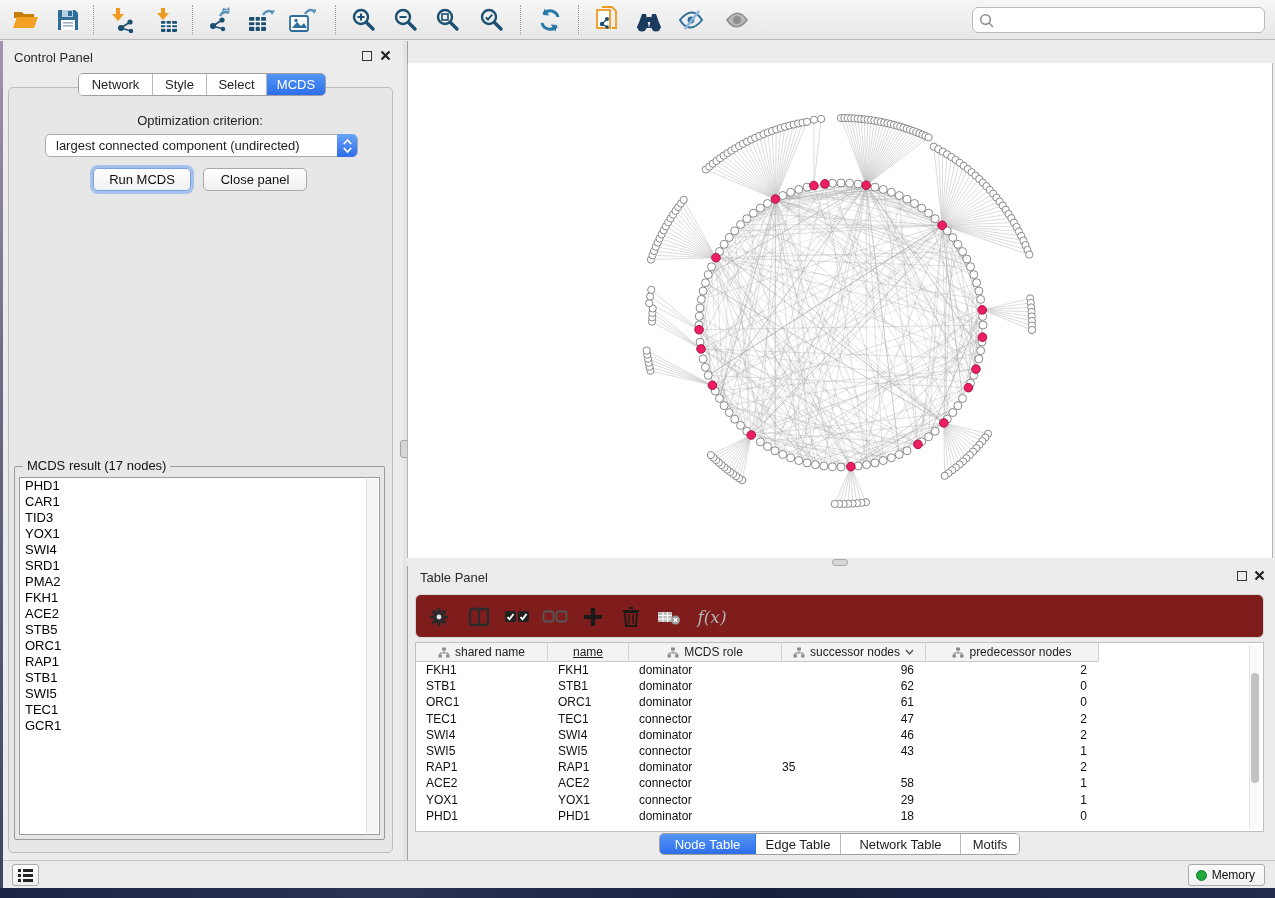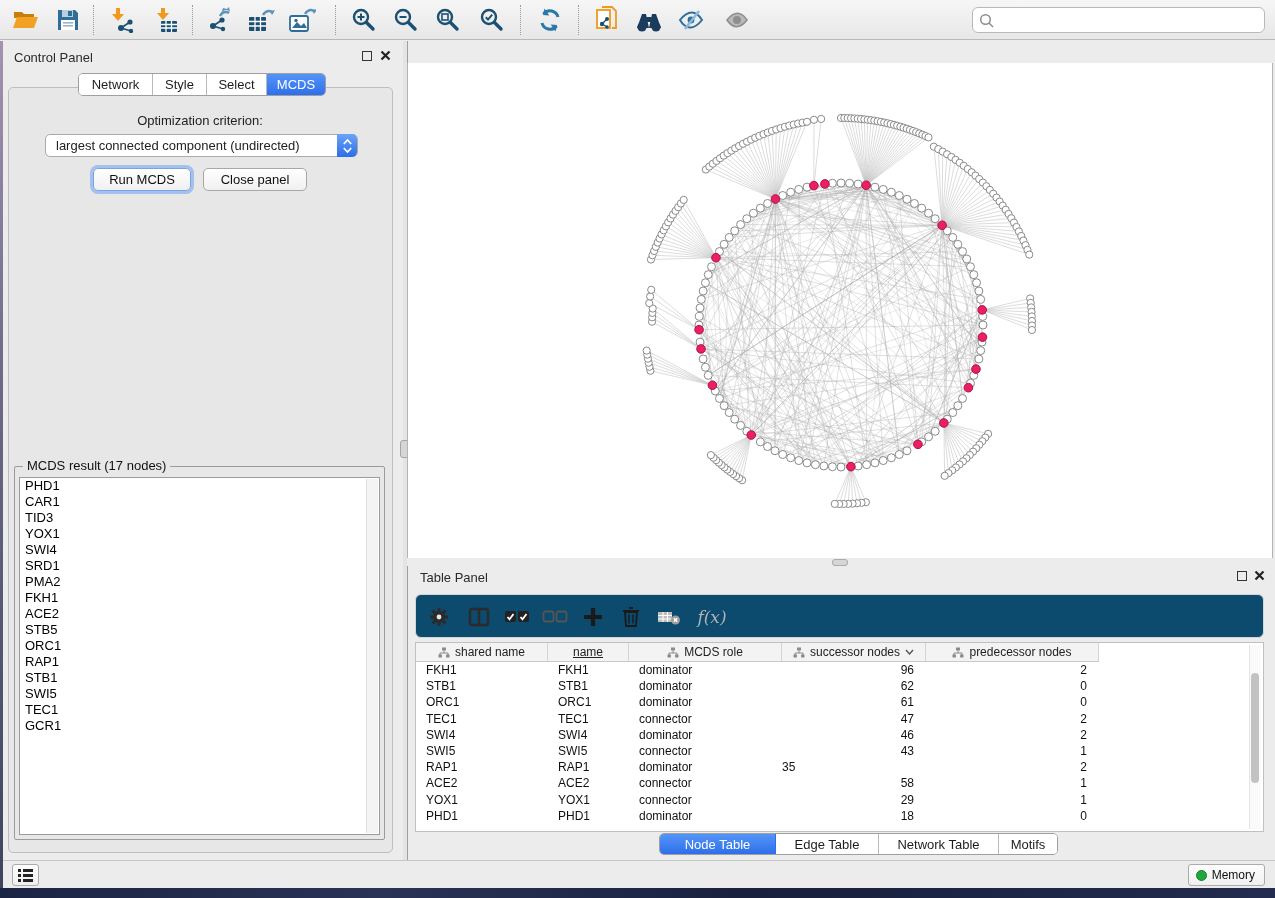--- a/index.html
+++ b/index.html
@@ -57,21 +57,21 @@
   #net-title{position:absolute;left:0;top:3px;width:100%;text-align:center;font-size:13px;color:#333;}
   .tl{position:absolute;top:5px;width:12px;height:12px;border-radius:50%;box-sizing:border-box;}
   #net-canvas{position:absolute;left:407px;top:63px;width:866px;height:495px;background:#fff;
     border-left:1px solid #b4b4b4;border-right:1px solid #b4b4b4;box-sizing:border-box;}
   
   #v-split{position:absolute;left:403px;top:41px;width:4px;height:819px;background:#e4e4e4;border-right:1px solid #9f9f9f;}
   #v-knob{position:absolute;left:400px;top:440px;width:9px;height:16px;background:#d6d6d6;border:1px solid #a5a5a5;border-radius:3px;}
   #h-split{position:absolute;left:407px;top:558px;width:866px;height:8px;background:#ececec;}
   #h-knob{position:absolute;left:832px;top:559px;width:16px;height:7px;background:#d6d6d6;border:1px solid #ababab;border-radius:3px;box-sizing:border-box;}
   
-  #tp-toolbar{position:absolute;left:415px;top:594px;width:849px;height:44px;background:#0c4a6e;
+  #tp-toolbar{position:absolute;left:415px;top:594px;width:849px;height:44px;background:#7f1d1d;
     border:1px solid #d6d6d6;border-radius:6px;box-sizing:border-box;}
   .tp-icon{position:absolute;top:7px;width:30px;height:30px;display:flex;align-items:center;justify-content:center;}
   #fx-label{font-family:"DejaVu Serif","Liberation Serif",serif;font-style:italic;font-size:17px;color:#b3b3b3;}
   #table-box{position:absolute;left:415px;top:642px;width:849px;height:190px;background:#fff;
     border:1px solid #c0c0c0;box-sizing:border-box;overflow:hidden;}
   #thead{position:absolute;left:0;top:0;height:19px;}
   .th{position:absolute;top:0;height:19px;background:#f3f3f3;border-right:1px solid #d4d4d4;
     border-bottom:1px solid #c9c9c9;box-sizing:border-box;display:flex;align-items:center;justify-content:center;
     font-size:12px;color:#222;gap:5px;}
   #tbody{position:absolute;left:0;top:19px;}
@@ -1217,22 +1217,22 @@
           <div class="td" style="left: 366px; width: 144px; text-align: right; padding-right: 12px;">18</div>
           <div class="td" style="left: 510px; width: 173px; text-align: right; padding-right: 12px;">0</div>
         </div>
       </div>
     <div id="tscroll">
       <div id="tthumb"></div>
     </div>
   </div>
 
   <div class="seg-bar" style="left:659px;top:833px;height:22px;">
-      <div class="seg active" style="width: 116px;">Node Table</div>
-      <div class="seg" style="width: 103px;">Edge Table</div>
+      <div class="seg active" style="width: 96px;">Node Table</div>
+      <div class="seg" style="width: 85px;">Edge Table</div>
       <div class="seg" style="width: 120px;">Network Table</div>
       <div class="seg" style="width: 58px;">Motifs</div>
     </div>
 
   <div id="statusbar">
     <div id="list-btn">
       <svg width="15" height="13" viewBox="0 0 15 13">
         <g fill="#222">
             <rect x="0" y="0" width="3" height="3"></rect>
             <rect x="0" y="5" width="3" height="3"></rect>

